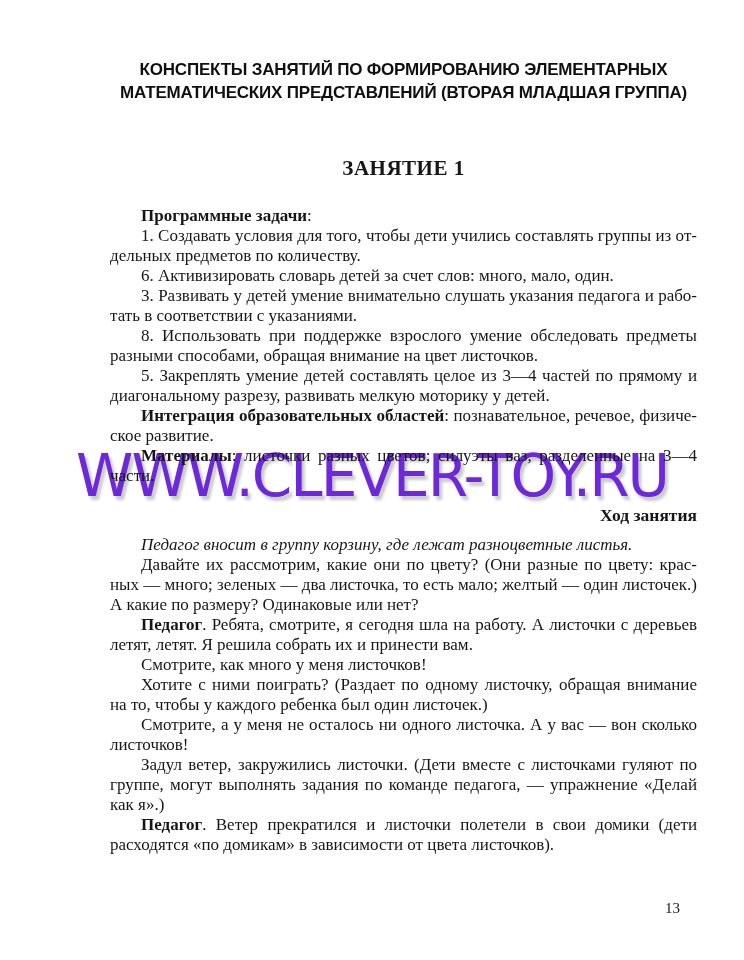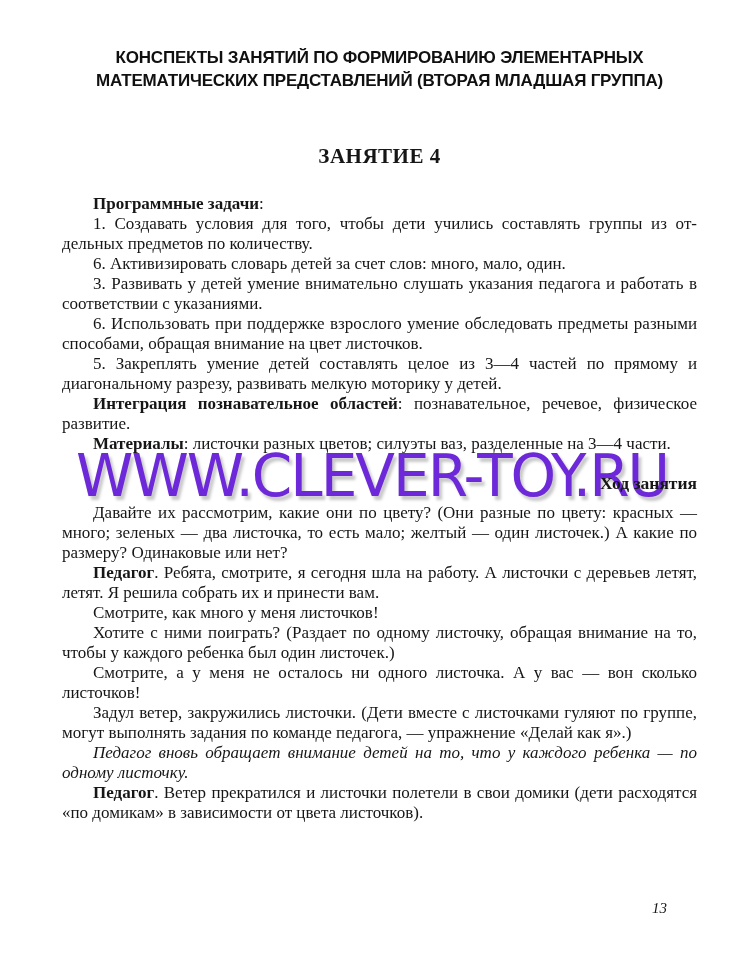--- a/index.html
+++ b/index.html
@@ -27,21 +27,22 @@
     letter-spacing: -2px;
     white-space: nowrap;
     color: #6d28d9;
     text-shadow: 3px 4px 3px #c9c9c9, 0 0 1px #e8e8e8;
     z-index: 0;
     user-select: none;
   }
   .content {
     position: relative;
     z-index: 1;
-    padding: 46px 47px 0 62px;
+    padding: 58px 47px 0 62px;
+    margin-left: 48px;
   }
   .doc-header {
     text-align: center;
     font-family: "Liberation Sans", sans-serif;
     font-weight: 700;
     font-size: 17px;
     line-height: 23px;
     letter-spacing: -0.2px;
     color: #101010;
   }
@@ -65,55 +66,54 @@
   .para.italic { font-style: italic; }
   .section-heading {
     text-align: right;
     font-size: 17.5px;
     font-weight: 700;
     margin: 19px 0 9px 0;
   }
   .page-number {
     position: absolute;
     top: 900px;
-    right: 77px;
+    right: 64px;
     font-size: 15px;
     z-index: 1;
-    font-style: italic;
   }
 </style>
 </head>
 <body>
 
 <div class="watermark">WWW.CLEVER-TOY.RU</div>
 
 <div class="content">
 
   <div class="doc-header">
     <div>КОНСПЕКТЫ ЗАНЯТИЙ ПО ФОРМИРОВАНИЮ ЭЛЕМЕНТАРНЫХ</div>
     <div>МАТЕМАТИЧЕСКИХ ПРЕДСТАВЛЕНИЙ (ВТОРАЯ МЛАДШАЯ ГРУППА)</div>
   </div>
 
-  <div class="lesson-title">ЗАНЯТИЕ 4</div>
+  <div class="lesson-title">ЗАНЯТИЕ 1</div>
 
   <p class="para"><span class="lead">Программные задачи</span><span>:</span></p>
   <p class="para"><span>1. Создавать условия для того, чтобы дети учились составлять группы из от­дельных предметов по количеству.</span></p>
   <p class="para"><span>6. Активизировать словарь детей за счет слов: много, мало, один.</span></p>
   <p class="para"><span>3. Развивать у детей умение внимательно слушать указания педагога и рабо­тать в соответствии с указаниями.</span></p>
-  <p class="para"><span>6. Использовать при поддержке взрослого умение обследовать предметы раз­ными способами, обращая внимание на цвет листочков.</span></p>
+  <p class="para"><span>8. Использовать при поддержке взрослого умение обследовать предметы раз­ными способами, обращая внимание на цвет листочков.</span></p>
   <p class="para"><span>5. Закреплять умение детей составлять целое из 3—4 частей по прямому и диагональному разрезу, развивать мелкую моторику у детей.</span></p>
-  <p class="para"><span class="lead">Интеграция познавательное областей</span><span>: познавательное, речевое, физиче­ское развитие.</span></p>
+  <p class="para"><span class="lead">Интеграция образовательных областей</span><span>: познавательное, речевое, физиче­ское развитие.</span></p>
   <p class="para"><span class="lead">Материалы</span><span>: листочки разных цветов; силуэты ваз, разделенные на 3—4 части.</span></p>
 
   <h2 class="section-heading">Ход занятия</h2>
 
+  <p class="para italic"><span>Педагог вносит в группу корзину, где лежат разноцветные листья.</span></p>
   <p class="para"><span>Давайте их рассмотрим, какие они по цвету? (Они разные по цвету: крас­ных — много; зеленых — два листочка, то есть мало; желтый — один листочек.) А какие по размеру? Одинаковые или нет?</span></p>
   <p class="para"><span class="lead">Педагог</span><span>. Ребята, смотрите, я сегодня шла на работу. А листочки с деревьев летят, летят. Я решила собрать их и принести вам.</span></p>
   <p class="para"><span>Смотрите, как много у меня листочков!</span></p>
   <p class="para"><span>Хотите с ними поиграть? (Раздает по одному листочку, обращая внимание на то, чтобы у каждого ребенка был один листочек.)</span></p>
   <p class="para"><span>Смотрите, а у меня не осталось ни одного листочка. А у вас — вон сколько листочков!</span></p>
   <p class="para"><span>Задул ветер, закружились листочки. (Дети вместе с листочками гуляют по группе, могут выполнять задания по команде педагога, — упражнение «Делай как я».)</span></p>
-  <p class="para italic"><span>Педагог вновь обращает внимание детей на то, что у каждого ребенка — по одному листочку.</span></p>
   <p class="para"><span class="lead">Педагог</span><span>. Ветер прекратился и листочки полетели в свои домики (дети расхо­дятся «по домикам» в зависимости от цвета листочков).</span></p>
 
 </div>
 
 <div class="page-number">13</div>
 
 </body></html>

